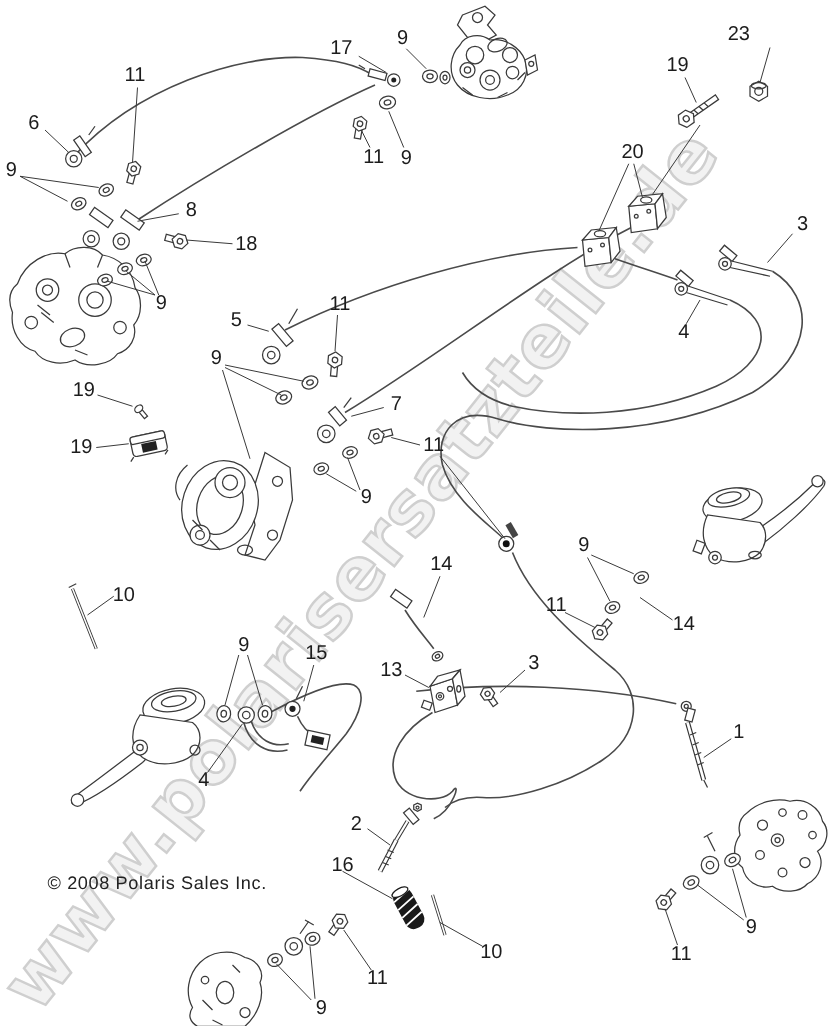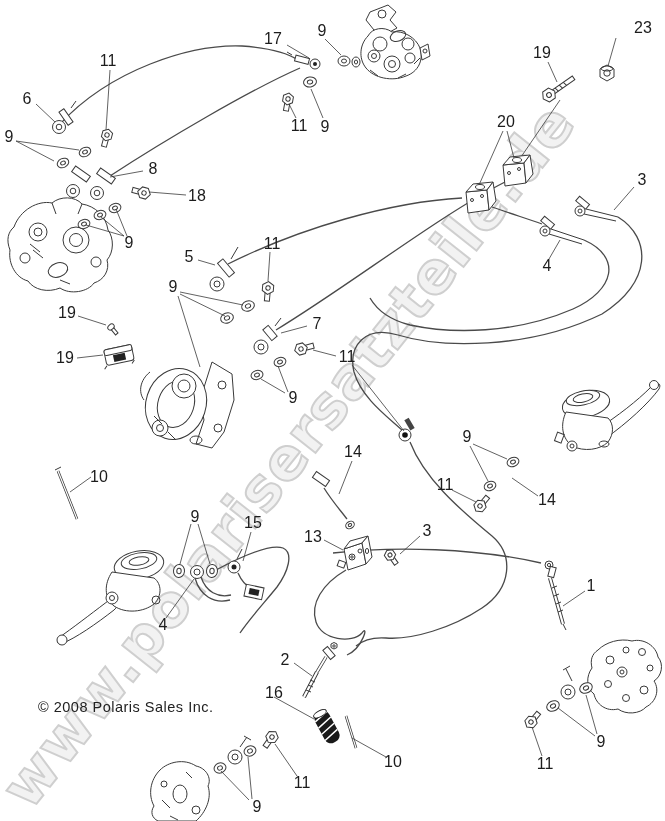--- a/index.html
+++ b/index.html
@@ -479,21 +479,21 @@
 <div class="callout" style="left:108px;top:61px">11</div>
 <div class="callout" style="left:27px;top:99px">6</div>
 <div class="callout" style="left:9px;top:137px">9</div>
 <div class="callout" style="left:299px;top:126px">11</div>
 <div class="callout" style="left:325px;top:127px">9</div>
 <div class="callout" style="left:153px;top:169px">8</div>
 <div class="callout" style="left:197px;top:196px">18</div>
 <div class="callout" style="left:129px;top:243px">9</div>
 <div class="callout" style="left:189px;top:257px">5</div>
 <div class="callout" style="left:272px;top:244px">11</div>
-<div class="callout" style="left:643px;top:28px">23</div>
+<div class="callout" style="left:591px;top:28px">23</div>
 <div class="callout" style="left:542px;top:53px">19</div>
 <div class="callout" style="left:506px;top:122px">20</div>
 <div class="callout" style="left:642px;top:180px">3</div>
 <div class="callout" style="left:547px;top:266px">4</div>
 <div class="callout" style="left:173px;top:287px">9</div>
 <div class="callout" style="left:67px;top:313px">19</div>
 <div class="callout" style="left:317px;top:324px">7</div>
 <div class="callout" style="left:65px;top:358px">19</div>
 <div class="callout" style="left:293px;top:398px">9</div>
 <div class="callout" style="left:99px;top:477px">10</div>

